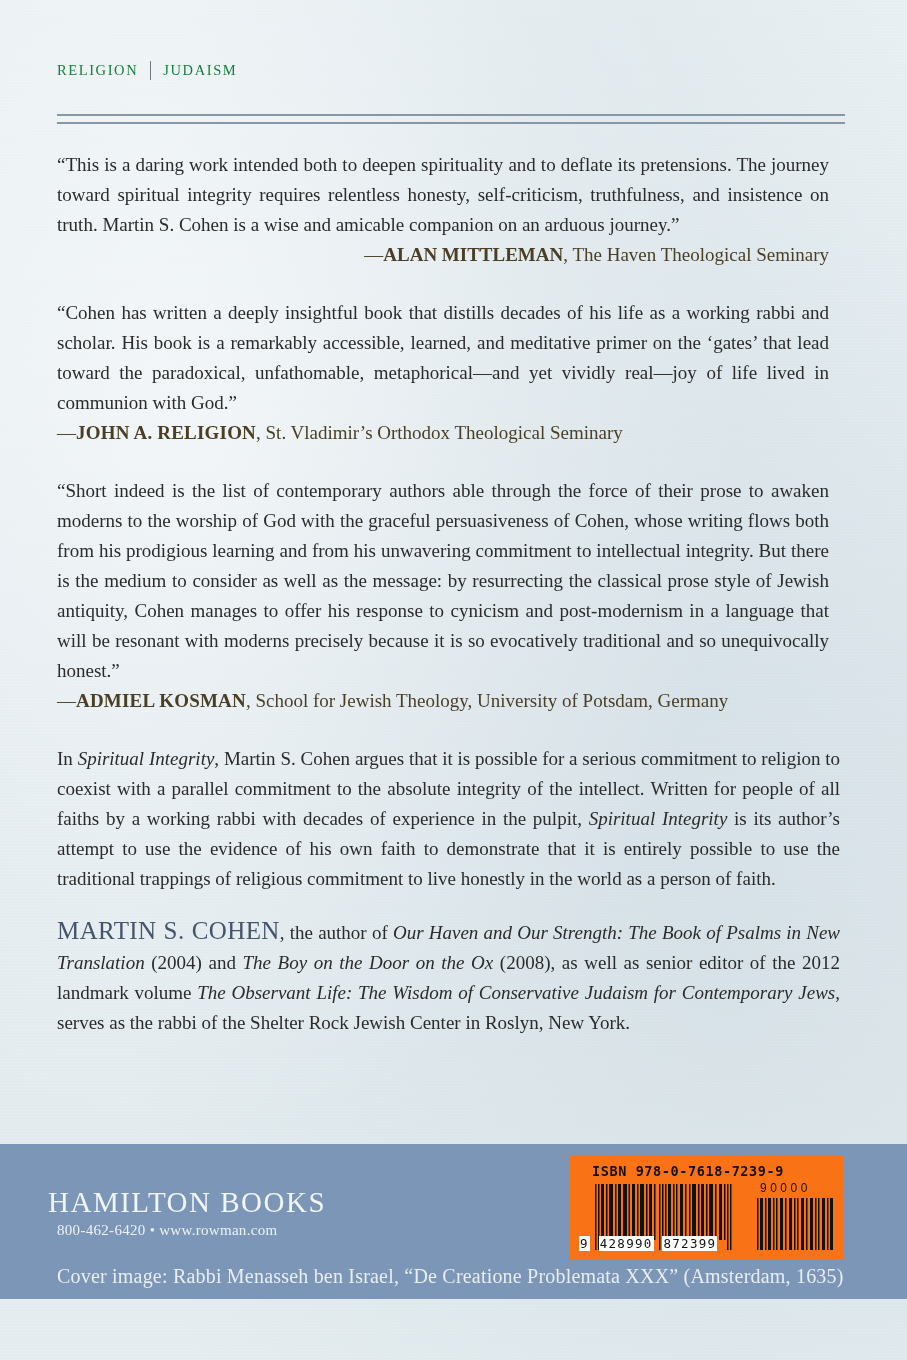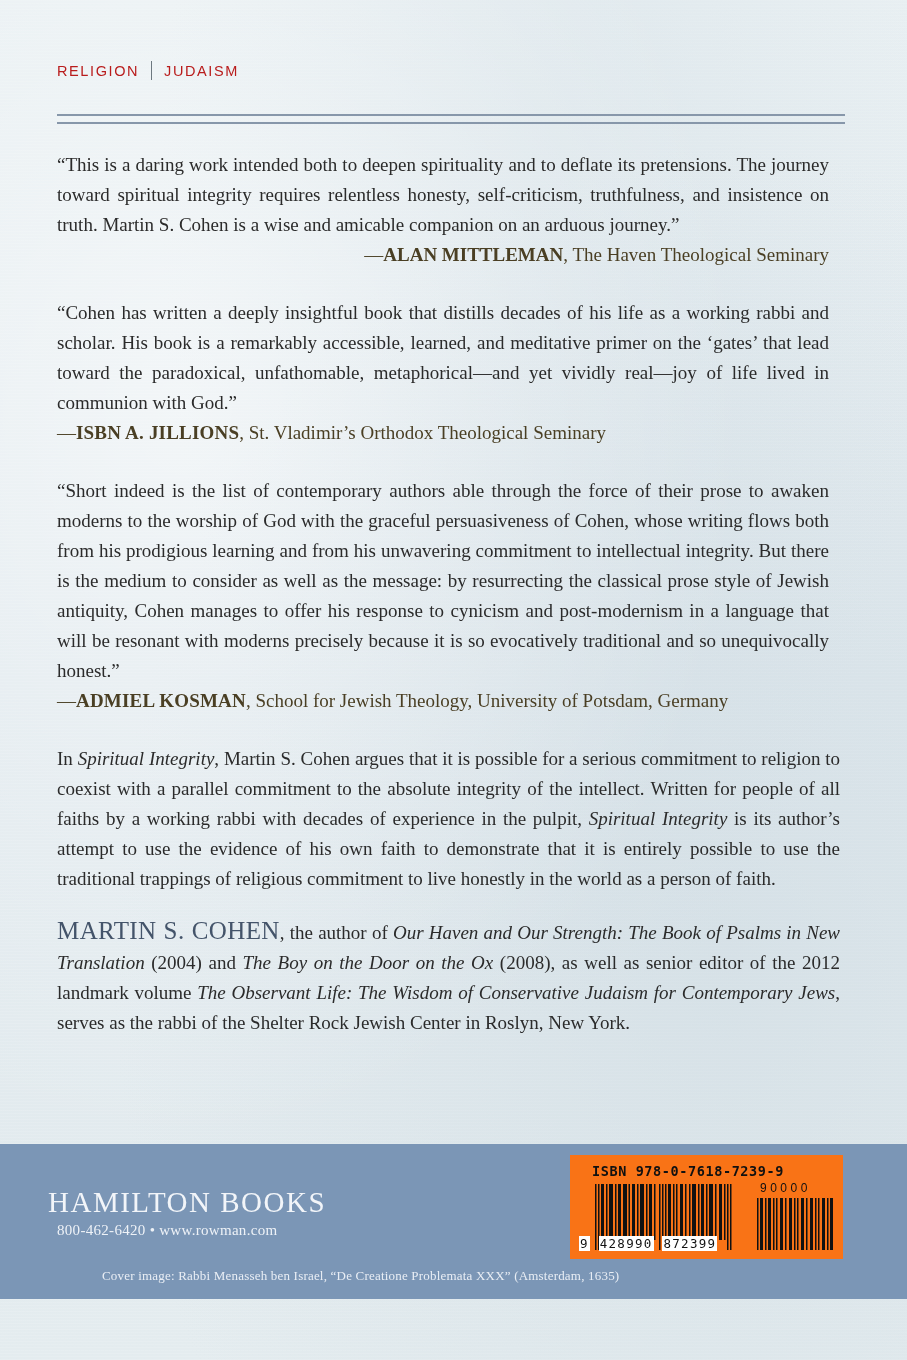--- a/index.html
+++ b/index.html
@@ -10,22 +10,22 @@
       radial-gradient(ellipse at 20% 30%, rgba(255,255,255,0.55), rgba(255,255,255,0) 55%),
       radial-gradient(ellipse at 80% 70%, rgba(200,214,222,0.45), rgba(200,214,222,0) 60%),
       radial-gradient(ellipse at 60% 15%, rgba(205,218,226,0.35), rgba(205,218,226,0) 50%),
       repeating-linear-gradient(0deg, rgba(255,255,255,0.10) 0px, rgba(255,255,255,0.10) 1px, rgba(0,0,0,0) 1px, rgba(0,0,0,0) 3px),
       linear-gradient(180deg, #e8eff2 0%, #dfe8ed 50%, #e4ecef 100%);
     font-family: "Liberation Serif", "DejaVu Serif", serif;
     color: #2b2b2b;
   }
   .category {
     position: absolute; left: 57px; top: 61px;
-    font-family: Liberation Sans, sans-serif;
-    font-size: 14.5px; letter-spacing: 1.6px; color: #b91c1c;
+    font-family: Liberation Serif, serif;
+    font-size: 14.5px; letter-spacing: 1.6px; color: #15803d;
     display: flex; align-items: center;
   }
   .category .sep {
     display: inline-block; width: 1px; height: 19px; background: #6d7880;
     margin: 0 12px 0 12px;
   }
   .rule { position: absolute; left: 57px; width: 788px; height: 2px; background: #8797aa; }
   .rule.r1 { top: 114px; }
   .rule.r2 { top: 122px; }
 
@@ -52,21 +52,21 @@
   .publisher {
     position: absolute; left: 48px; top: 1186px; color: #f2f5f9;
     font-size: 29px; letter-spacing: 1.5px; line-height: 32px;
   }
   .contact {
     position: absolute; left: 57px; top: 1220px; color: #eef2f7;
     font-size: 15px; line-height: 20px; letter-spacing: 0.3px;
   }
   .credit {
     position: absolute; left: 57px; top: 1266px; color: #e9eef5;
-    font-size: 13px; line-height: 20px; letter-spacing: 0.2px; margin-left: 45px;
+    font-size: 20px; line-height: 20px; letter-spacing: 0.2px;
   }
   .barcode-box {
     position: absolute; left: 570px; top: 1155px; width: 273px; height: 104px;
     background: #f97316;
   }
   .isbn-label {
     position: absolute; left: 22px; top: 8px;
     font-family: "DejaVu Sans Mono", "Liberation Mono", monospace;
     font-size: 13.5px; font-weight: bold; color: #111; letter-spacing: 0.6px;
   }
@@ -99,21 +99,21 @@
 <div class="content">
 
   <div class="quote">
     <span class="q-text">“This is a daring work intended both to deepen spirituality and to deflate its pretensions. The journey toward spiritual integrity requires relentless honesty, self-criticism, truthfulness, and insistence on truth. Martin S. Cohen is a wise and amicable companion on an arduous journey.”</span>
     <span class="attr-inline"><span>—</span><b class="name">ALAN MITTLEMAN</b><span>, The Haven Theological Seminary</span></span>
     <div style="clear:both"></div>
   </div>
 
   <div class="quote">
     <span class="q-text">“Cohen has written a deeply insightful book that distills decades of his life as a working rabbi and scholar. His book is a remarkably accessible, learned, and meditative primer on the ‘gates’ that lead toward the paradoxical, unfathomable, metaphorical—and yet vividly real—joy of life lived in communion with God.”</span>
-    <div class="attribution"><span>—</span><b class="name">ISBN A. JILLIONS</b><span>, St. Vladimir’s Orthodox Theological Seminary</span></div>
+    <div class="attribution"><span>—</span><b class="name">JOHN A. RELIGION</b><span>, St. Vladimir’s Orthodox Theological Seminary</span></div>
   </div>
 
   <div class="quote">
     <span class="q-text">“Short indeed is the list of contemporary authors able through the force of their prose to awaken moderns to the worship of God with the graceful persuasiveness of Cohen, whose writing flows both from his prodigious learning and from his unwavering commitment to intellectual integrity. But there is the medium to consider as well as the message: by resurrecting the classical prose style of Jewish antiquity, Cohen manages to offer his response to cynicism and post-modernism in a language that will be resonant with moderns precisely because it is so evocatively traditional and so unequivocally honest.”</span>
     <div class="attribution"><span>—</span><b class="name">ADMIEL KOSMAN</b><span>, School for Jewish Theology, University of Potsdam, Germany</span></div>
   </div>
 
   <p class="desc"><span>In </span><i>Spiritual Integrity</i><span>, Martin S. Cohen argues that it is possible for a serious commitment to religion to coexist with a parallel commitment to the absolute integrity of the intellect. Written for people of all faiths by a working rabbi with decades of experience in the pulpit, </span><i>Spiritual Integrity</i><span> is its author’s attempt to use the evidence of his own faith to demonstrate that it is entirely possible to use the traditional trappings of religious commitment to live honestly in the world as a person of faith.</span></p>
 
   <p class="bio"><span class="author-name">MARTIN S. COHEN</span><span>, the author of </span><i>Our Haven and Our Strength: The Book of Psalms in New Translation</i><span> (2004) and </span><i>The Boy on the Door on the Ox</i><span> (2008), as well as senior editor of the 2012 landmark volume </span><i>The Observant Life: The Wisdom of Conservative Judaism for Contemporary Jews</i><span>, serves as the rabbi of the Shelter Rock Jewish Center in Roslyn, New York.</span></p>

